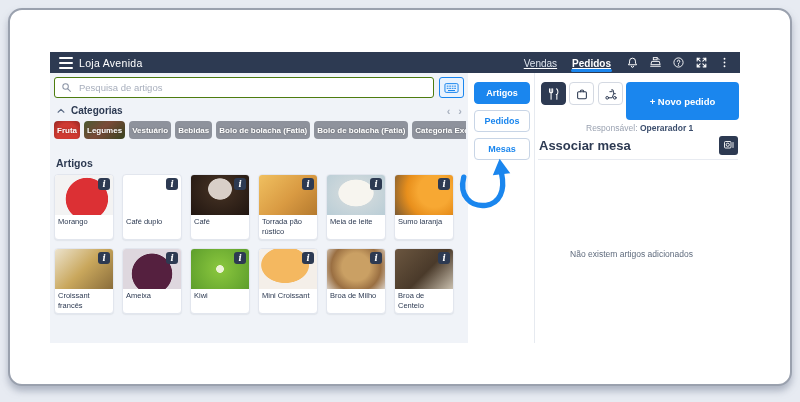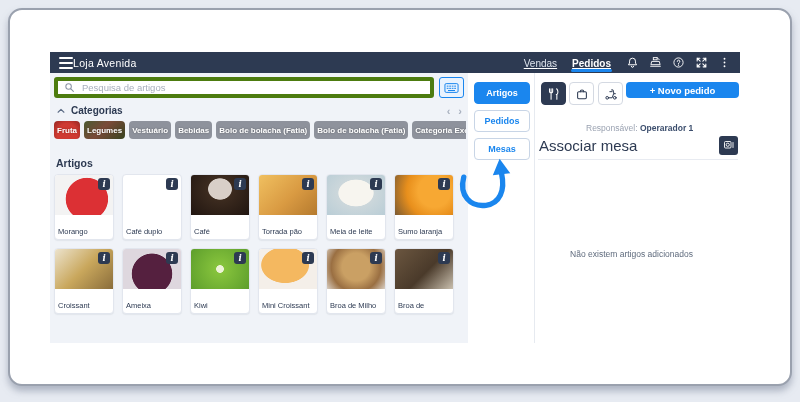--- a/index.html
+++ b/index.html
@@ -10,35 +10,35 @@
   
   .window{position:absolute;left:8px;top:8px;width:784px;height:378px;
     background:#ffffff;border:2px solid #9aa1ae;border-radius:14px;
     box-shadow:0 5px 7px rgba(125,135,155,.55);}
 
   
   .navbar{position:absolute;left:50px;top:52px;width:690px;height:21px;
     background:#2d3a52;display:flex;align-items:center;padding:0 9px;color:#fff;}
   .menu-btn{width:14px;height:12px;display:flex;flex-direction:column;justify-content:space-between;cursor:pointer;}
   .menu-btn i{display:block;height:2px;background:#fff;border-radius:1px;}
-  .nav-title{font-size:10.5px;font-weight:500;margin-left:0;letter-spacing:.3px;}
+  .nav-title{font-size:10.5px;font-weight:500;margin-left:6px;letter-spacing:.3px;}
   .nav-spacer{flex:1;}
   .nav-tabs{display:flex;gap:13px;margin-right:14px;text-decoration:underline;}
   .nav-tab{font-size:10px;color:#dfe5ee;padding:3px 1px 2px;cursor:pointer;position:relative;}
   .nav-tab.active{color:#fff;font-weight:700;}
   .nav-tab.active::after{content:"";position:absolute;left:0;right:0;bottom:-1px;height:2.5px;
     background:#1a86ee;border-radius:2px;}
   .nav-icons{display:flex;gap:10px;align-items:center;}
   .nav-icons .nico{width:13px;height:13px;cursor:pointer;display:flex;}
   .nav-icons svg{width:100%;height:100%;}
 
   
   .left-area{position:absolute;left:50px;top:73px;width:418px;height:270px;background:#f0f3f8;}
   .search-box{position:absolute;left:4px;top:4px;width:380px;height:21px;background:#fff;
-    border:4px solid #4d7c0f;border-radius:3px;display:flex;align-items:center;padding:0 6px;gap:5px;}
+    border:1px solid #4d7c0f;border-radius:3px;display:flex;align-items:center;padding:0 6px;gap:5px;}
   .search-box svg{width:11px;height:11px;flex:none;}
   .search-box input{border:none;outline:none;flex:1;font-size:9.5px;color:#44506a;
     font-family:"Liberation Sans",sans-serif;background:transparent;}
   .search-box input::placeholder{color:#a7aebc;}
   .kb-btn{position:absolute;left:389px;top:4px;width:25px;height:21px;background:#eaf3fe;
     border:1px solid #1a86ee;border-radius:3px;display:flex;align-items:center;justify-content:center;cursor:pointer;}
   .kb-btn svg{width:15px;height:12px;}
 
   .cat-header{position:absolute;left:6px;top:30px;right:6px;height:15px;display:flex;align-items:center;}
   .cat-header .chev{width:10px;height:10px;margin-right:5px;display:flex;cursor:pointer;}
@@ -54,46 +54,46 @@
 
   .artigos-title{position:absolute;left:6px;top:84px;font-size:10.5px;font-weight:700;color:#2d3a52;}
   .grid{position:absolute;left:4px;top:101px;display:grid;grid-template-columns:repeat(6,60px);
     grid-auto-rows:66px;gap:8px;}
   .card{background:#fff;border:1px solid #e2e6ee;border-radius:4px;position:relative;
     overflow:hidden;cursor:pointer;box-shadow:0 1px 1px rgba(120,130,150,.12);}
   .card .photo{height:40px;width:100%;}
   .card .info{position:absolute;top:3px;right:3px;width:12px;height:12px;background:#2d3a52;
     border-radius:3px;color:#fff;font:italic bold 8.5px "DejaVu Serif",serif;
     display:flex;align-items:center;justify-content:center;cursor:pointer;}
-  .card .lbl{padding:12px 3px;font-size:7.5px;color:#2d3a52;line-height:1.3;}
+  .card .lbl{padding:2px 3px;font-size:7.5px;color:#2d3a52;line-height:1.3;}
 
   
   .side-tab{position:absolute;left:474px;width:56px;height:22px;border-radius:4px;
     font-size:9px;font-weight:700;display:flex;align-items:center;justify-content:center;cursor:pointer;
     background:#fff;color:#1a86ee;border:1px solid #c8d5e6;}
   .side-tab.active{background:#1a86ee;color:#fff;border-color:#1a86ee;}
   .annot-arrow{position:absolute;left:456px;top:152px;width:62px;height:62px;pointer-events:none;}
 
   
   .right-panel{position:absolute;left:534px;top:73px;width:206px;height:270px;background:#fff;
     border-left:1px solid #e6eaf0;}
   .mode-btn{position:absolute;top:9px;width:25px;height:23px;border-radius:4px;border:1px solid #d4d9e2;
     background:#fff;display:flex;align-items:center;justify-content:center;cursor:pointer;}
   .mode-btn svg{width:14px;height:14px;}
   .mode-btn.active{background:#2d3a52;border-color:#2d3a52;}
-  .new-order-btn{position:absolute;left:91px;top:9px;width:113px;height:16px;background:#1a86ee;
+  .new-order-btn{position:absolute;left:91px;top:9px;width:113px;height:38px;background:#1a86ee;
     border:none;border-radius:4px;color:#fff;font-size:9.5px;font-weight:700;cursor:pointer;
     font-family:"Liberation Sans",sans-serif;}
   .order-title-row{position:absolute;left:4px;right:3px;top:37px;display:flex;align-items:baseline;}
   .order-title{font-size:9.5px;font-weight:700;color:#2d3a52;}
   .order-time{margin-left:auto;font-size:8.5px;color:#9aa2b1;}
   .resp-row{position:absolute;left:4px;top:50px;font-size:8.5px;color:#9aa2b1;margin-left:47px;}
   .resp-row b{color:#3d4f6e;font-weight:700;}
   .assoc-row{position:absolute;left:4px;right:2px;top:62px;height:20px;display:flex;align-items:center;}
-  .assoc-label{font-size:15px;font-weight:400;color:#2d3a52;}
+  .assoc-label{font-size:13px;font-weight:700;color:#2d3a52;}
   .assoc-btn{margin-left:auto;width:19px;height:19px;background:#2d3a52;border-radius:3px;
     display:flex;align-items:center;justify-content:center;cursor:pointer;}
   .assoc-btn svg{width:12px;height:12px;}
   .panel-hr{position:absolute;left:3px;right:2px;top:86px;border-top:1px solid #e8ebf1;}
   .empty-msg{position:absolute;left:0;right:12px;top:176px;text-align:center;font-size:8.5px;color:#5f6b7d;}
 </style>
 </head>
 <body>
 
 <div class="window"></div>

